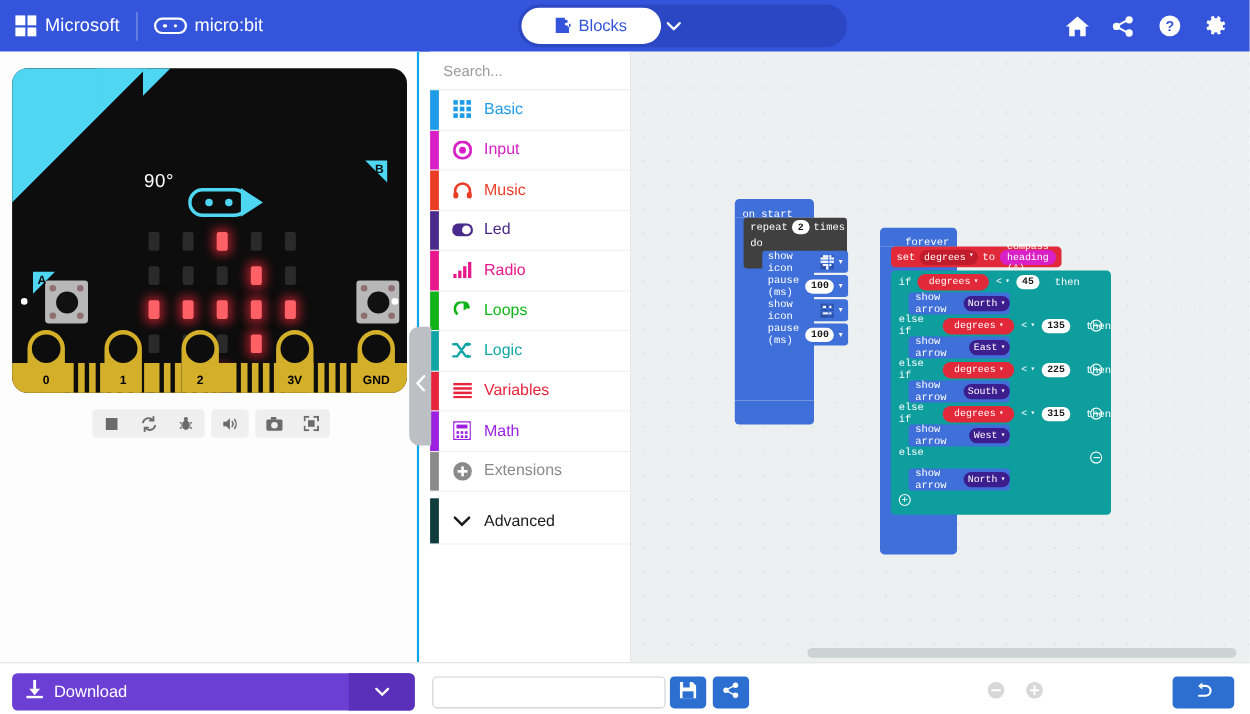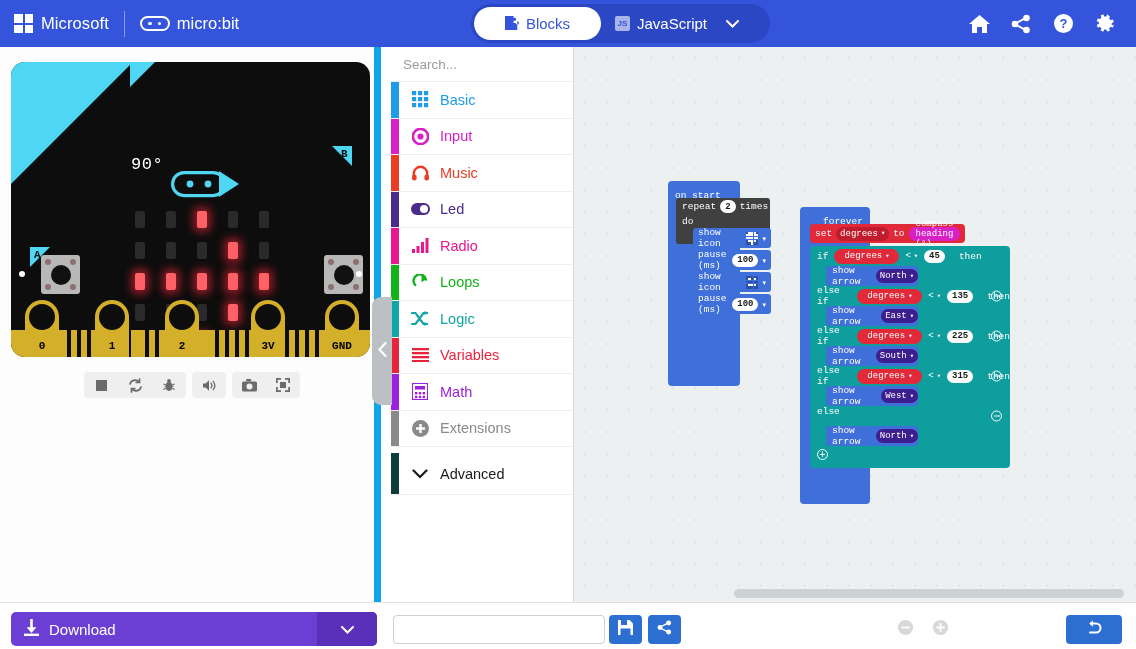--- a/index.html
+++ b/index.html
@@ -71,21 +71,21 @@
   }
   .hicon {
     width: 42px; height: 47px; display: flex; align-items: center; justify-content: center;
     cursor: pointer;
   }
 
   
   #sim-pane {
     position: absolute; left: 0; top: 47px;
     width: 381px; height: 555px;
-    background: #fdfdfd; border-right: 7px solid #0ea5e9; font-family: Liberation Mono, monospace;
+    background: #fdfdfd; border-right: 2px solid #0ea5e9;
   }
   #microbit {
     position: absolute; left: 11px; top: 15px;
     width: 359px; height: 295px;
     background: #0d0d0d; border-radius: 14px; overflow: hidden;
   }
   .cy-tri1 {
     position: absolute; left: 0; top: 0;
     width: 0; height: 0;
     border-top: 122px solid #4ed6f2; border-right: 122px solid transparent;
@@ -370,24 +370,20 @@
   </div>
 
   <div id="lang-toggle">
     <div class="tgl active">
       <span class="puzzle-icn">
         <svg width="14" height="15" viewBox="0 0 14 15">
             <path fill="#3455db" d="M5.4 0h3.2v2.1c.9-.5 2.2-.2 2.5.9.3 1-.5 1.8-1.3 1.8h-1.2V7h2.2c0 .8.5 1.6 1.5 1.6 1 0 1.6-.8 1.6-1.7 0-.9-.6-1.6-1.6-1.6V14H5.4v-2.2c-1 0-1.6-.7-1.6-1.6s.6-1.7 1.6-1.7V14H0V5.4h2.2C2.2 4.6 2.9 4 3.8 4s1.6.6 1.6 1.4H0V0h5.4z"></path>
           </svg>
       </span>
       <span class="lbl">Blocks</span>
-    </div>
-    <div class="tgl inactive">
-      <span class="js-icn">JS</span>
-      <span class="lbl">JavaScript</span>
     </div>
     <div class="chev-dn">
       <svg width="13" height="8" viewBox="0 0 13 8">
           <path d="M1 1l5.5 5.5L12 1" stroke="#fff" stroke-width="2" fill="none" stroke-linecap="round"></path>
         </svg>
     </div>
   </div>
 
   <div id="hdr-icons">
     <div class="hicon">

